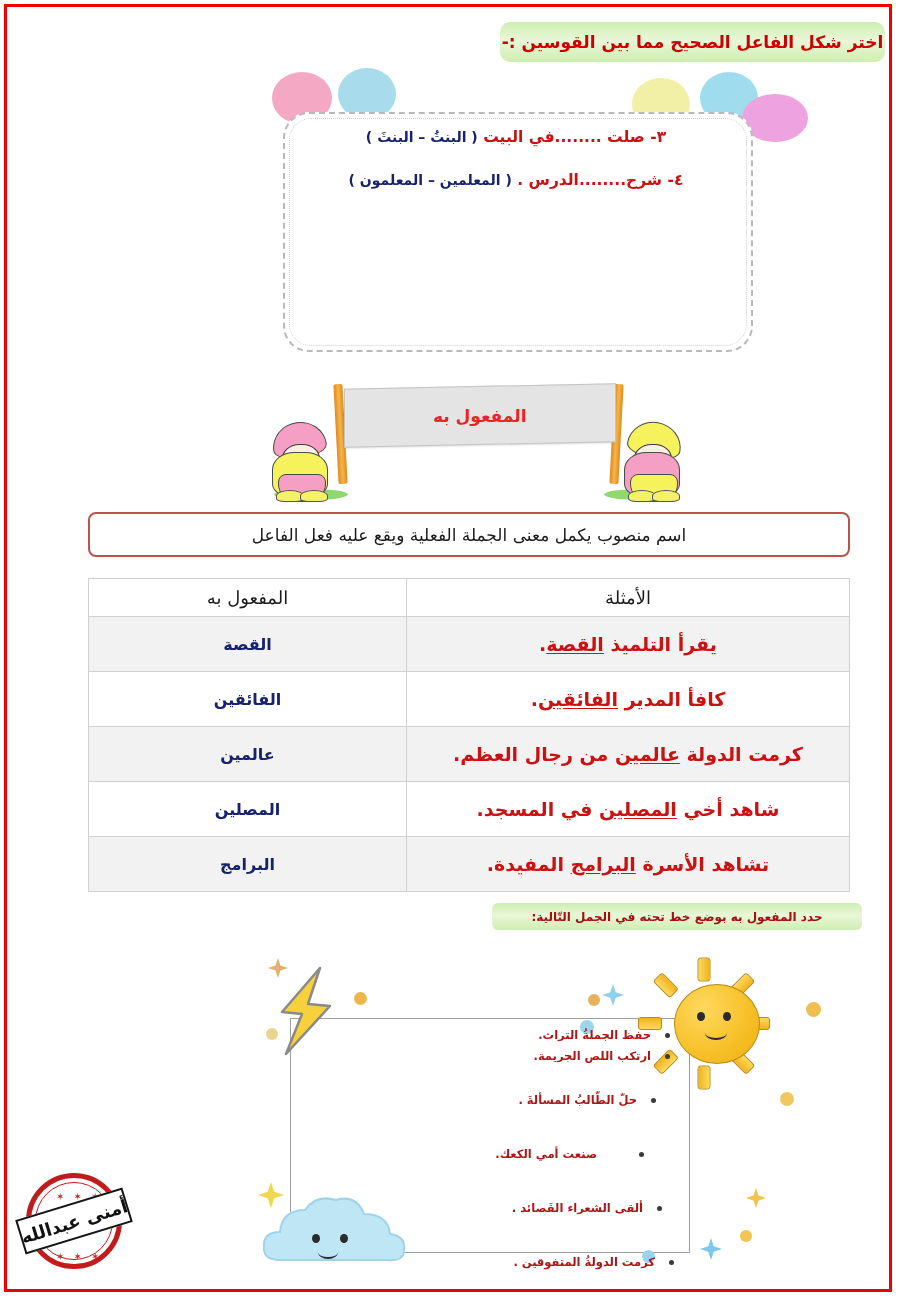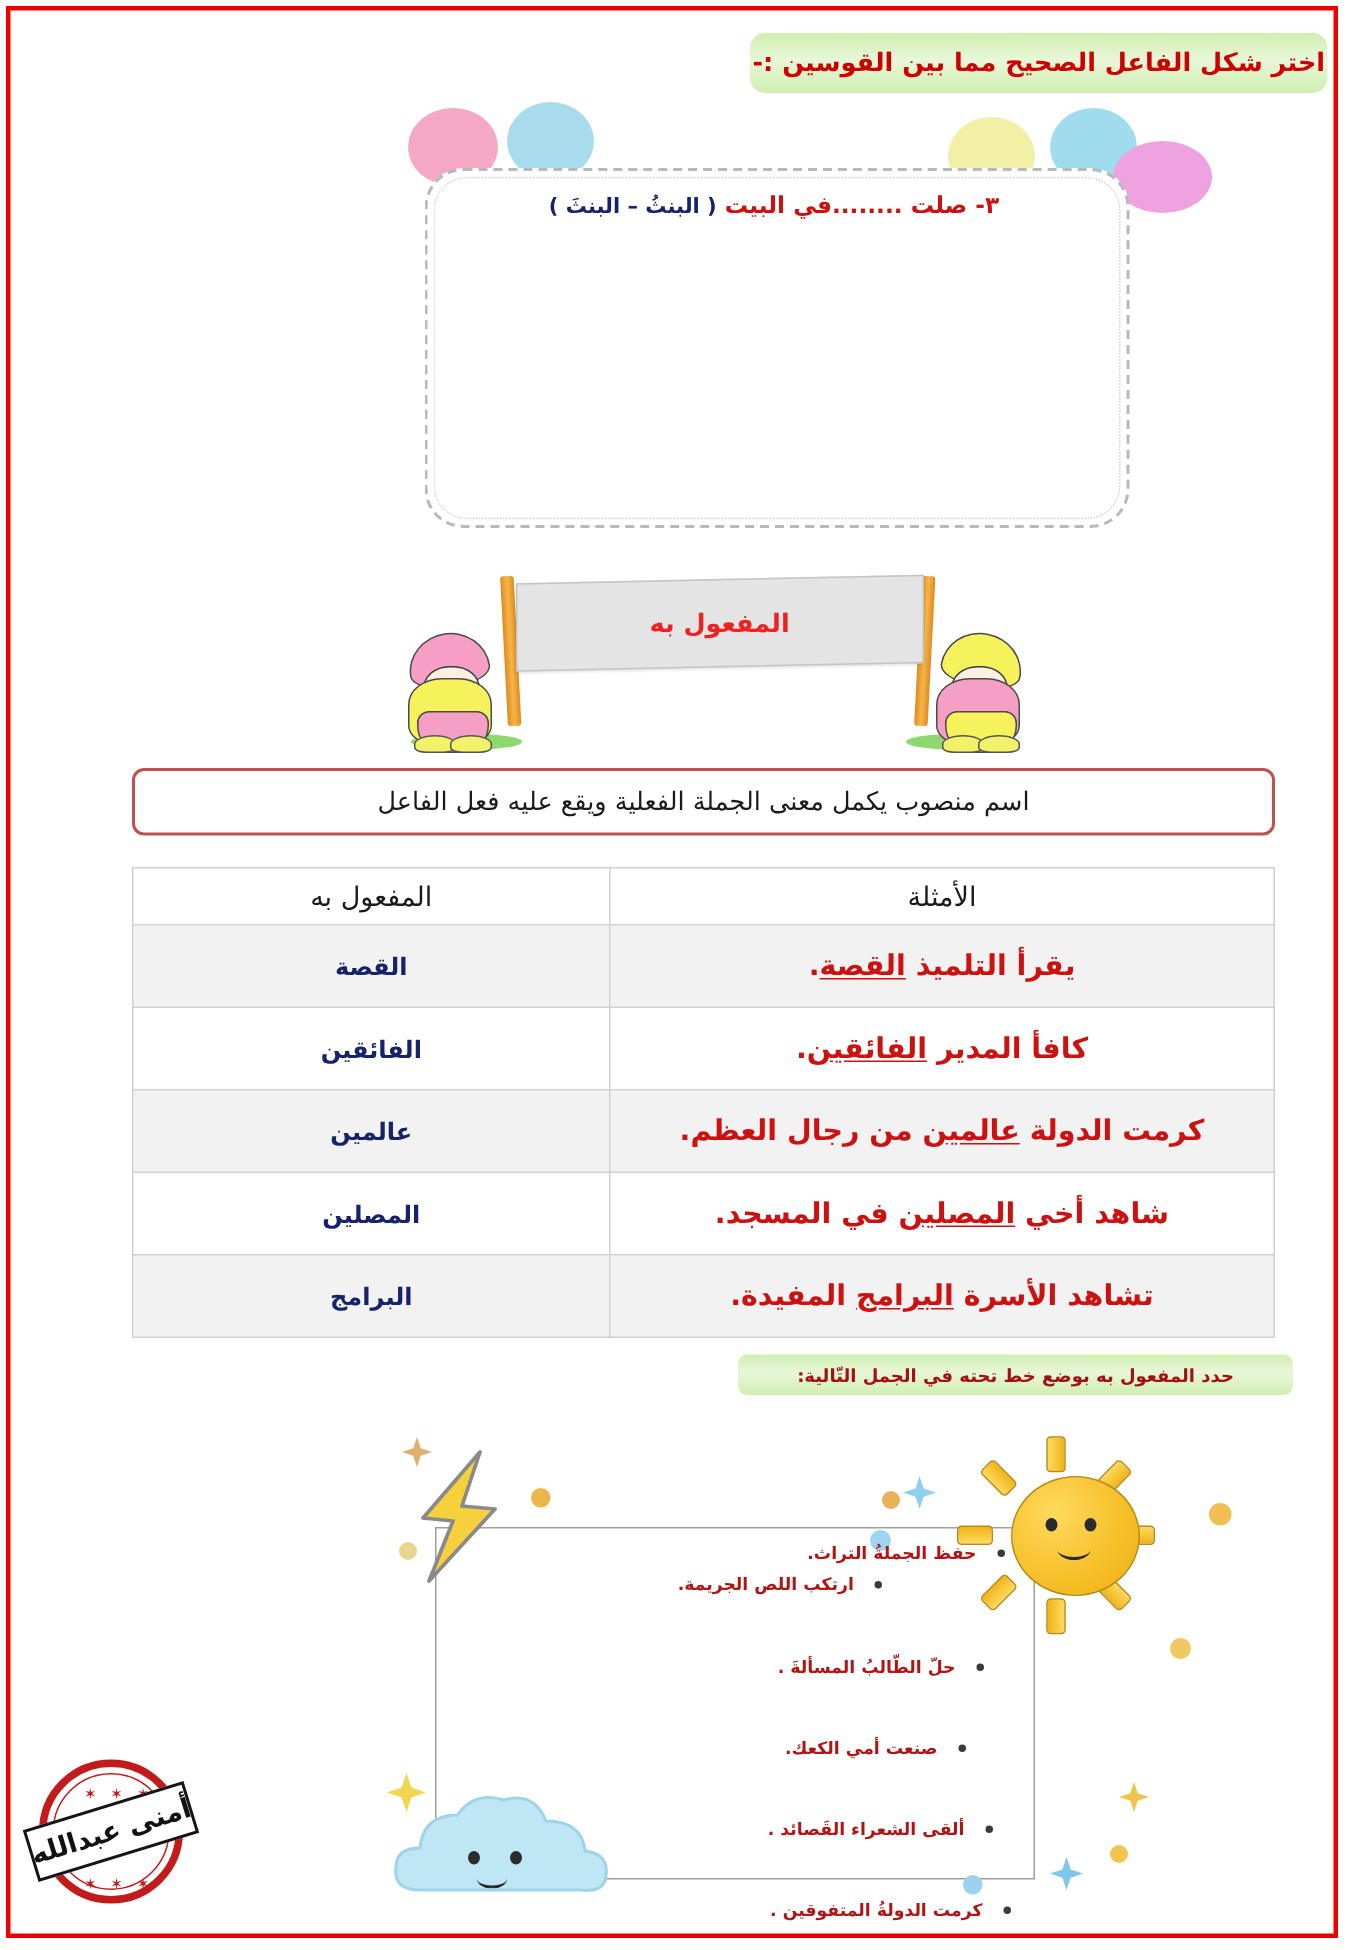--- a/index.html
+++ b/index.html
@@ -361,20 +361,25 @@
 <div class="knot" style="left:676px; top:140px;"></div>
 
 <div id="exercise-box"></div>
 <div id="exercise-box-inner"></div>
 
 <ul class="ex-list">
   <li class="ex-item">
     <span>٣-</span>
     <span>صلت ........في البيت</span>
     <span class="choices">( البنثُ – البنثَ )</span>
+  </li>
+  <li class="ex-item">
+    <span>٤-</span>
+    <span>شرح........الدرس .</span>
+    <span class="choices">( المعلمين – المعلمون )</span>
   </li>
 </ul>
 
 <div id="gnome-scene">
 
   <div class="pole" id="pole-left"></div>
   <div class="pole" id="pole-right"></div>
 
   <div id="title-banner-cloth">
     <span>المفعول به</span>
@@ -496,29 +501,29 @@
   <div class="dot-deco" style="left:556px; top:52px; width:15px; height:15px; background:#f0bf52;"></div>
   <div class="dot-deco" style="left:530px; top:142px; width:14px; height:14px; background:#efc861;"></div>
   <div class="dot-deco" style="left:490px; top:280px; width:12px; height:12px; background:#f2c553;"></div>
   <div class="dot-deco" style="left:392px; top:300px; width:13px; height:13px; background:#9ad2ef;"></div>
 
   <ul class="bullets">
     <li class="bullet-line" style="margin-bottom:7px;">
       <span class="bullet-dot"></span>
       <span>حفظ  الجملةُ التراث.</span>
     </li>
-    <li class="bullet-line" style="margin-bottom:41px;justify-content:center;">
+    <li class="bullet-line" style="margin-bottom:30px;">
       <span class="bullet-dot"></span>
       <span>ارتكب اللص الجريمة.</span>
     </li>
     <li class="bullet-line" style="margin-bottom:40px; margin-right:14px;">
       <span class="bullet-dot"></span>
       <span>حلّ الطّالبُ المسألةَ .</span>
     </li>
-    <li class="bullet-line" style="margin-bottom:40px; margin-right:26px;">
+    <li class="bullet-line" style="margin-bottom:40px; margin-right:26px;gap:28px;">
       <span class="bullet-dot"></span>
       <span>صنعت أمي الكعك.</span>
     </li>
     <li class="bullet-line" style="margin-bottom:40px; margin-right:8px;">
       <span class="bullet-dot"></span>
       <span>ألقى الشعراء القَصائد .</span>
     </li>
     <li class="bullet-line" style="margin-right:-4px;">
       <span class="bullet-dot"></span>
       <span>كرمت الدولةُ المتفوقين  .</span>

